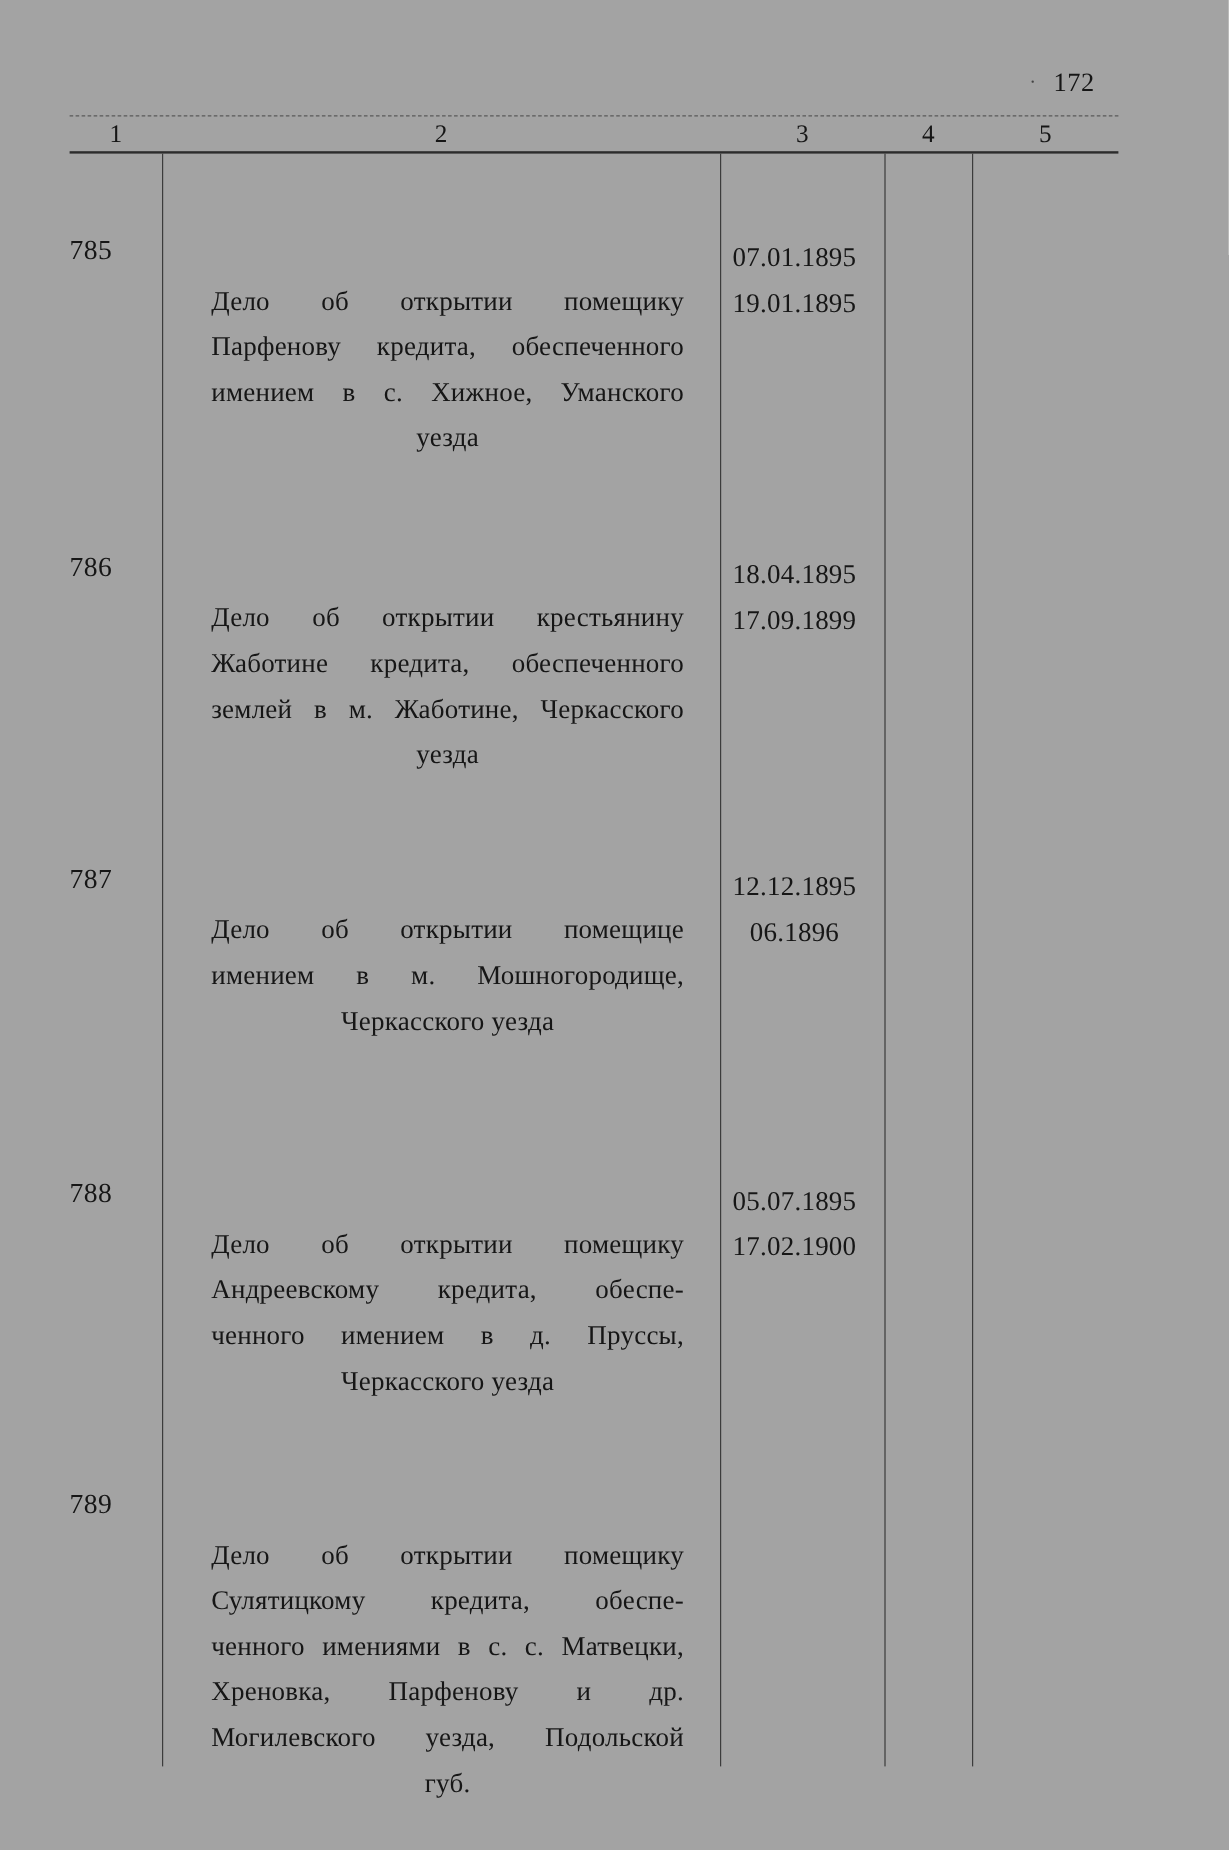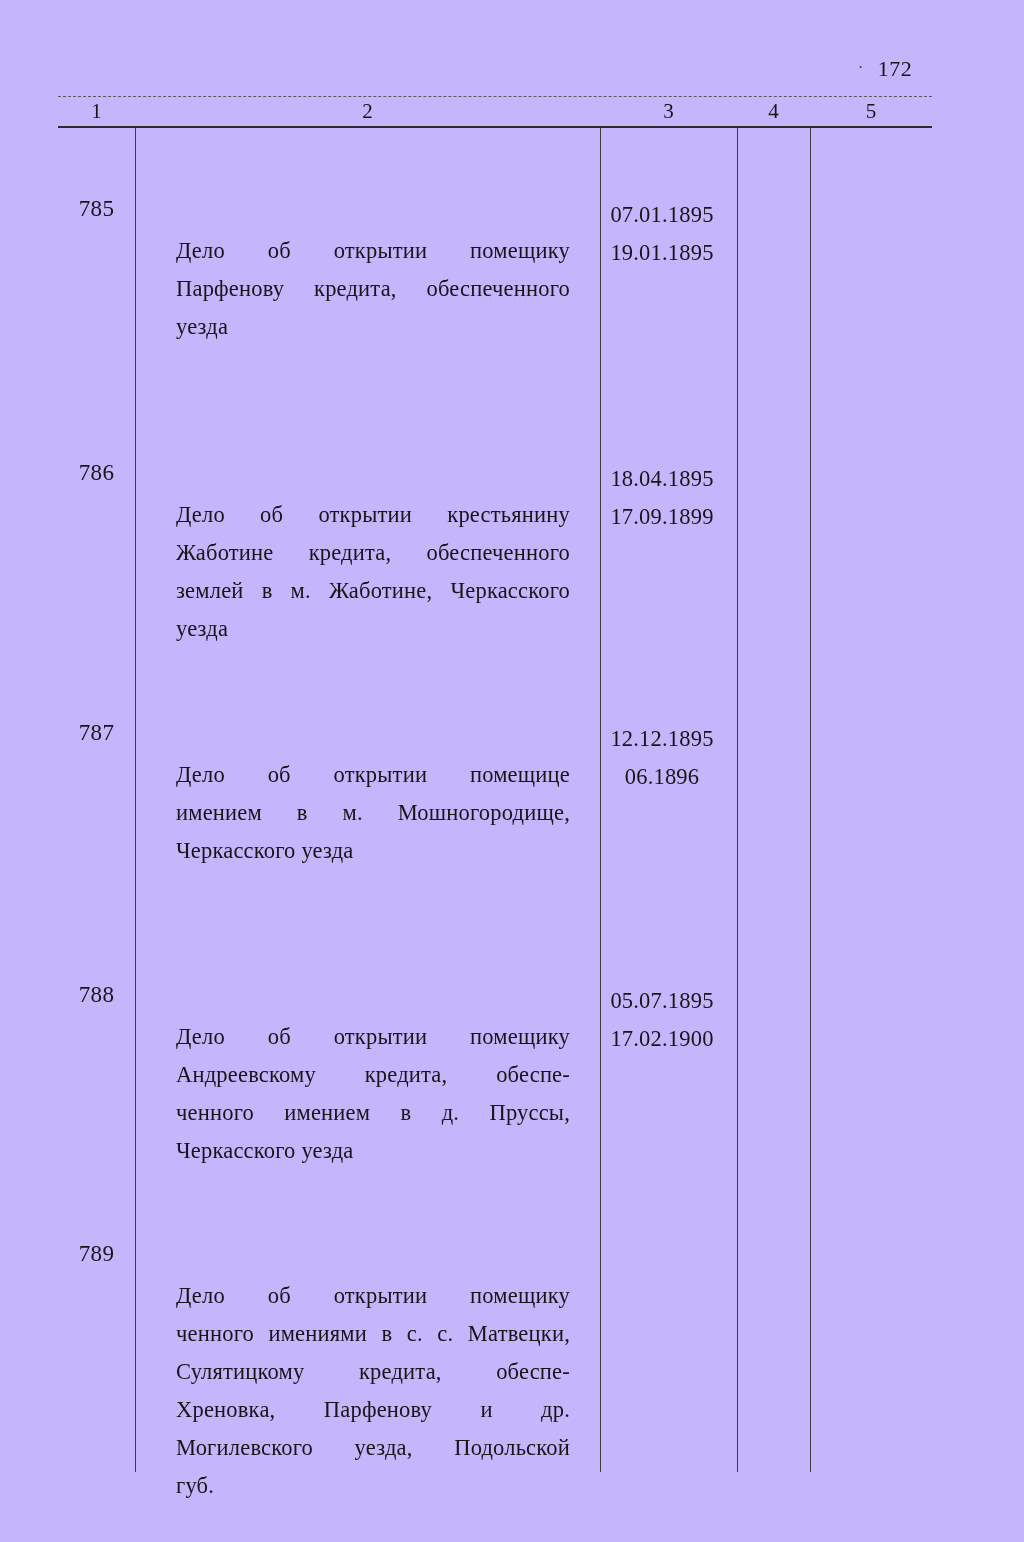--- a/index.html
+++ b/index.html
@@ -1,21 +1,21 @@
 <!DOCTYPE html>
 <html><head>
 <meta charset="utf-8">
 <style>
   html, body { margin: 0; padding: 0; background: #e8e8e6; }
   .page {
     position: relative;
     width: 1024px;
     height: 1542px;
     margin: 0 auto;
-    background: #c4b5fd;
+    background: #a3a3a3;
     font-family: "Liberation Serif", serif;
     color: #161616;
     overflow: hidden;
   }
 
   
   .page-number {
     position: absolute;
     top: 56px;
     left: 858px;
@@ -59,34 +59,33 @@
   .vline-a { left: 135px; }
   .vline-b { left: 600px; }
   .vline-c { left: 737px; }
   .vline-d { left: 810px; }
 
   
   .row { position: absolute; left: 0; width: 1024px; }
   .cell-num {
     position: absolute;
     left: 58px; width: 77px;
-    text-align: center;
     font-size: 23px;
     letter-spacing: 0.3px;
   }
   .cell-desc {
     position: absolute;
     left: 176px; width: 394px;
     font-size: 22.5px;
     line-height: 38px;
     letter-spacing: 0.2px;
     margin-top: 36px;
   }
   .cell-desc .jl { text-align: justify; text-align-last: justify; }
-  .cell-desc .ll { text-align: left; }
+  .cell-desc .ll { text-align: center; }
   .cell-dates {
     position: absolute;
     left: 606px; width: 112px;
     font-size: 22.5px;
     line-height: 38px;
     text-align: center;
     letter-spacing: 0.2px;
     white-space: nowrap;
   }
 
@@ -117,20 +116,21 @@
   <div class="vline vline-a"></div>
   <div class="vline vline-b"></div>
   <div class="vline vline-c"></div>
   <div class="vline vline-d"></div>
 
   <div class="row row-1">
     <div class="cell-num">785</div>
     <div class="cell-desc">
       <div class="jl">Дело об открытии помещику</div>
       <div class="jl">Парфенову кредита, обеспеченного</div>
+      <div class="jl">имением в с. Хижное, Уманского</div>
       <div class="ll">уезда</div>
     </div>
     <div class="cell-dates">
       <div>07.01.1895</div>
       <div>19.01.1895</div>
     </div>
   </div>
 
   <div class="row row-2">
     <div class="cell-num">786</div>
@@ -170,22 +170,22 @@
     <div class="cell-dates">
       <div>05.07.1895</div>
       <div>17.02.1900</div>
     </div>
   </div>
 
   <div class="row row-5">
     <div class="cell-num">789</div>
     <div class="cell-desc">
       <div class="jl">Дело об открытии помещику</div>
+      <div class="jl">Сулятицкому кредита, обеспе-</div>
       <div class="jl">ченного имениями в с. с. Матвецки,</div>
-      <div class="jl">Сулятицкому кредита, обеспе-</div>
       <div class="jl">Хреновка, Парфенову и др.</div>
       <div class="jl">Могилевского уезда, Подольской</div>
       <div class="ll">губ.</div>
     </div>
     <div class="cell-dates"></div>
   </div>
 
 </div>
 
 </body></html>

